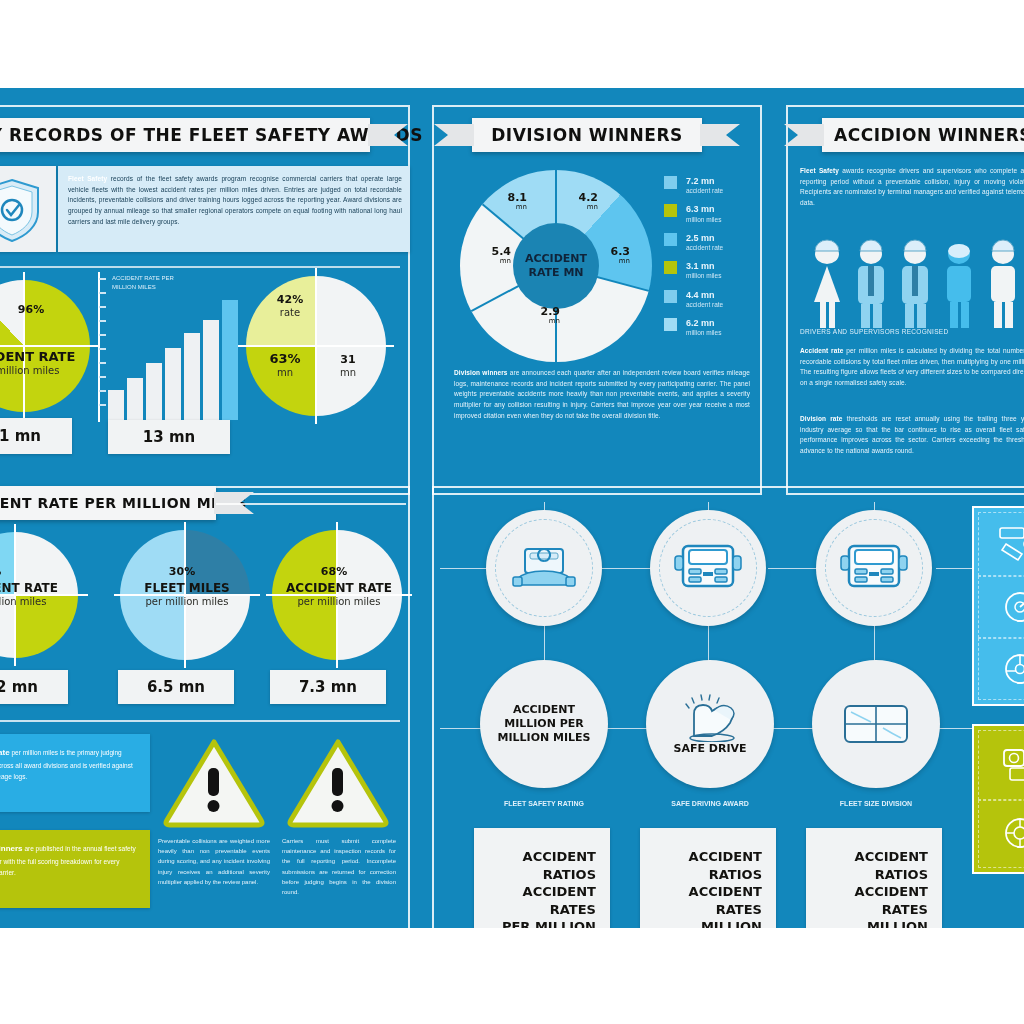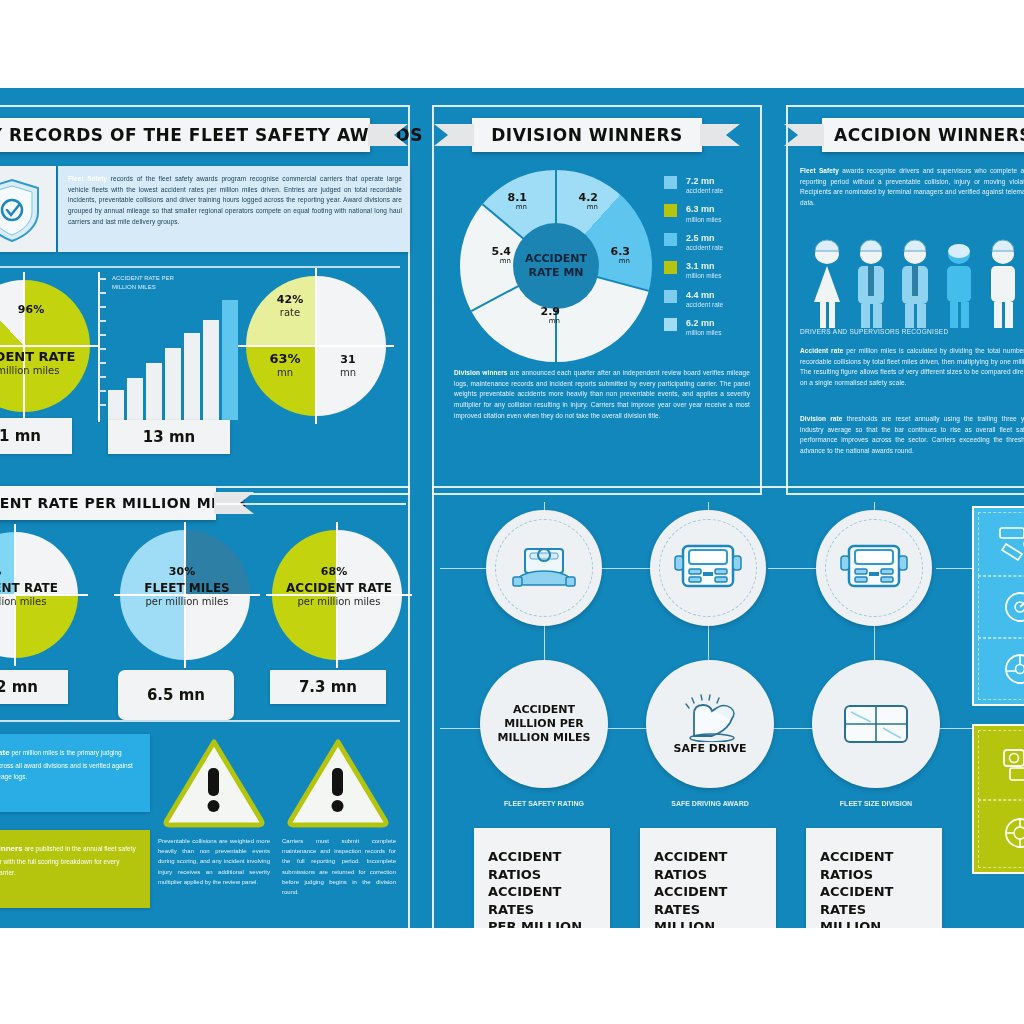--- a/index.html
+++ b/index.html
@@ -204,21 +204,21 @@
     background: #f1f3f4;
     box-shadow: 0 1px 3px rgba(0,0,0,0.2);
     padding: 20px 14px 10px;
   }
   .pbox-title {
     font-family: "DejaVu Sans", sans-serif;
     font-weight: bold;
     font-size: 13px;
     color: #13120f;
     line-height: 1.35;
-    text-align: left;
+    text-align: right;
   }
 
   
   .warn { position: absolute; }
   .warn-cap {
     position: absolute;
     font-size: 6px;
     line-height: 1.7;
     color: #e6f4fd;
     text-align: justify;
@@ -532,21 +532,21 @@
               background: conic-gradient(from 0deg, #2e7fa6 0deg 90deg, #f2f4f5 90deg 180deg, #9fdcf5 180deg 270deg, #9fdcf5 270deg 360deg);"></div>
   <div class="axis-v" style="left:184px; top:434px; height:146px;"></div>
   <div class="axis-h" style="left:114px; top:506px; width:146px;"></div>
   <div class="pie-label" style="left:150px; top:478px; width:64px;">
     <span>30%</span>
   </div>
   <div class="pie-label" style="left:128px; top:494px; width:118px; font-size:12px;">
     <span>FLEET MILES</span>
     <span class="sub">per million miles</span>
   </div>
-  <div class="label-box" style="left:118px; top:582px; width:116px; height:50px;border-radius:7px;">
+  <div class="label-box" style="left:118px; top:582px; width:116px; height:34px;">
     <span>6.5 mn</span>
   </div>
 
   <div class="pie" style="left:272px; top:442px; width:130px; height:130px;
               background: conic-gradient(from 0deg, #f2f4f5 0deg 180deg, #c3d40e 180deg 360deg);"></div>
   <div class="axis-v" style="left:336px; top:434px; height:146px;"></div>
   <div class="axis-h" style="left:266px; top:506px; width:146px;"></div>
   <div class="pie-label" style="left:302px; top:478px; width:64px;">
     <span>68%</span>
   </div>

